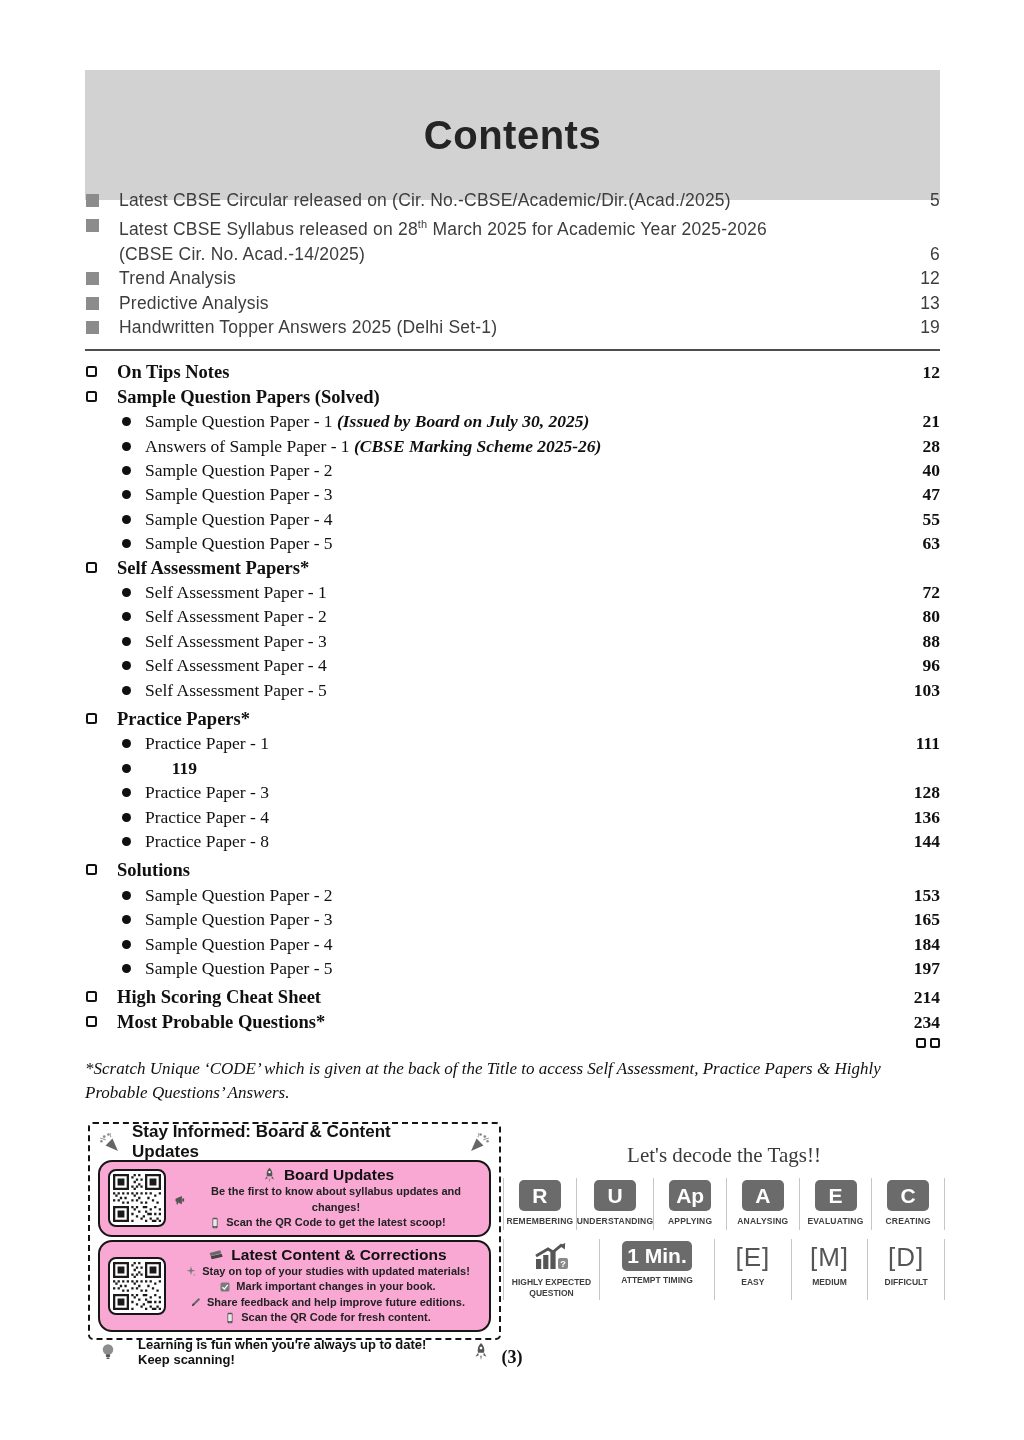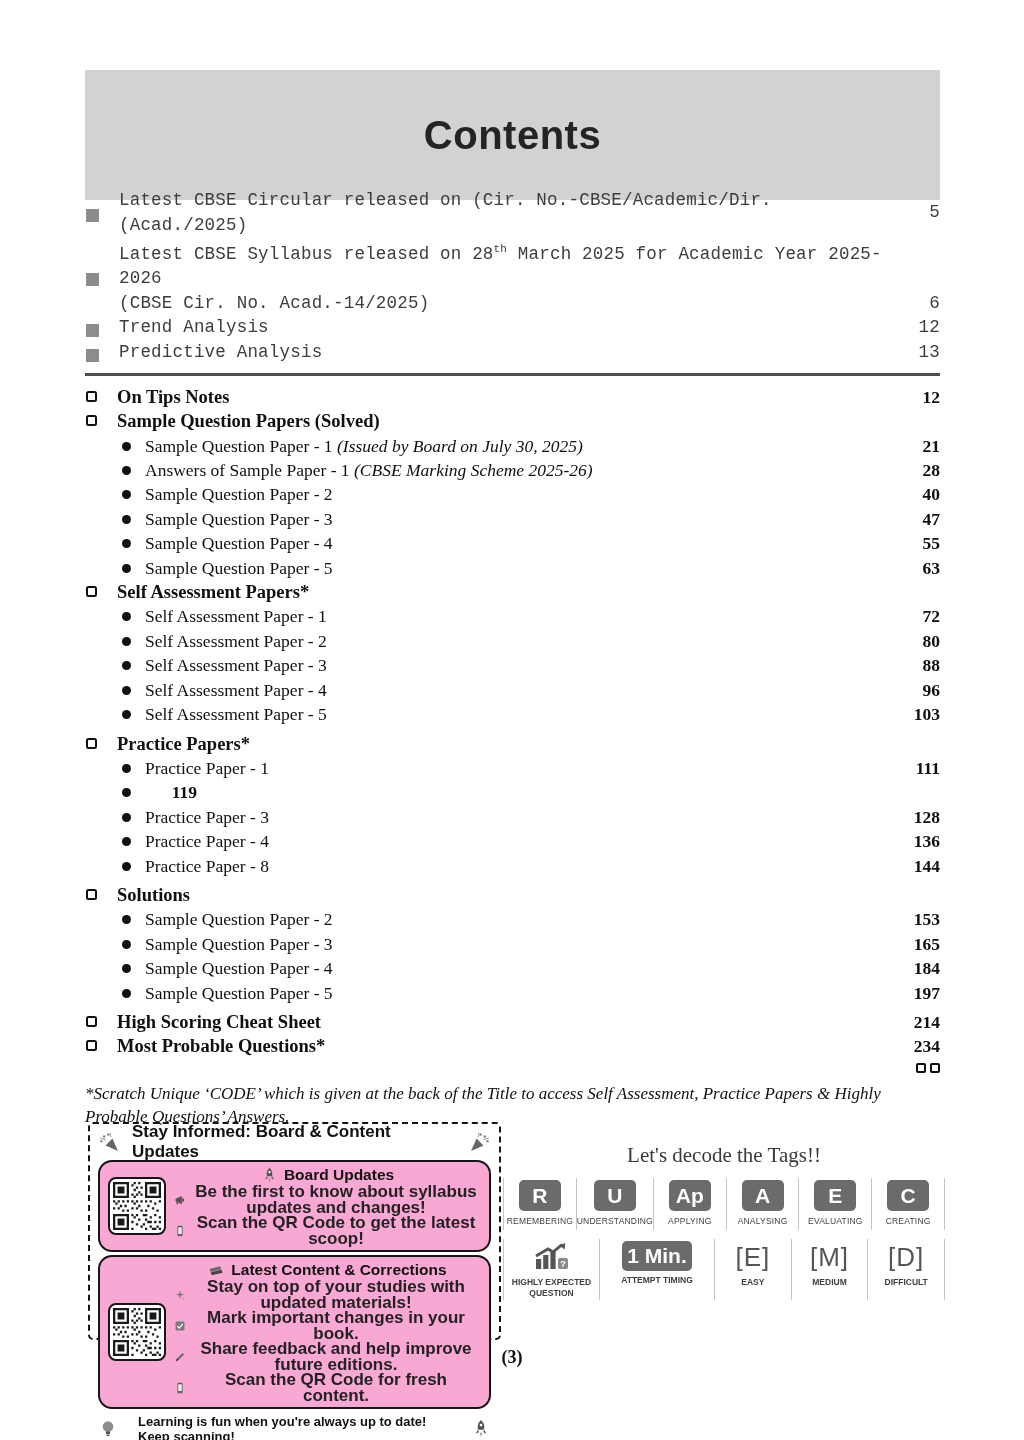--- a/index.html
+++ b/index.html
@@ -9,43 +9,43 @@
     font-family:"Liberation Sans", sans-serif; overflow:hidden;
   }
   
   .header { position:absolute; left:85px; top:70px; width:855px; height:130px;
     background:#d2d2d2; display:flex; align-items:center; justify-content:center; }
   .header h1 { margin:0; font-size:40px; font-weight:bold; color:#242424; letter-spacing:.5px; }
 
   
   .flow { position:absolute; left:85px; top:188px; width:855px; }
 
-  .front-row { display:flex; align-items:center; line-height:24.5px;
-    color:#3d3d3d; font-size:17.5px; letter-spacing:.2px;font-family:Liberation Mono, monospace; }
+  .front-row { display:flex; align-items:flex-start; line-height:24.5px;
+    color:#3d3d3d; font-size:17.5px; letter-spacing:.2px; }
   .sq { width:13px; height:13px; background:#8c8c8c; margin:6px 20px 0 1px; flex:none; }
   .ftext { flex:1; }
   .fnum { width:46px; text-align:right; }
   .front-row.two-line .fnum { align-self:flex-end; }
   sup { font-size:11px; }
 
   .divider { height:2.5px; background:#4e4e4e; margin:9px 0; }
 
   .toc-row { display:flex; align-items:flex-start; line-height:24.4px;
     font-family:"Liberation Serif", serif; color:#101010; }
   .cb { width:11px; height:11px; border:2.4px solid #101010; border-radius:2.5px;
     margin:6px 20px 0 1px; flex:none; }
   .tlabel { flex:1; font-weight:bold; font-size:18.5px; }
   .tnum { width:52px; text-align:right; font-weight:bold; font-size:17.5px;
     font-family:"Liberation Serif", serif; }
   .sub-row { display:flex; align-items:flex-start; line-height:24.4px;
     font-family:"Liberation Serif", serif; color:#101010; }
   .dot { width:9px; height:9px; border-radius:50%; background:#101010;
     margin:8px 14px 0 37px; flex:none; }
   .slabel { flex:1; font-size:17.5px; }
-  .note { font-weight:normal; font-style:italic; }
+  .note { font-weight:bold; font-style:italic; }
   .entry:nth-child(n+4):nth-child(-n+6) > .toc-row { margin-top:5px; }
   .entry:nth-child(6) .sub-row { line-height:22.3px; }
 
   .end-marker { display:flex; justify-content:flex-end; gap:4px; margin-top:4px; }
   .box-glyph { width:10px; height:10px; border:2.2px solid #101010; border-radius:2px; }
 
   .footnote { margin-top:9px; font-family:"Liberation Serif", serif; font-style:italic;
     font-size:17px; line-height:23.5px; color:#101010; max-width:800px; }
 
   
@@ -58,39 +58,39 @@
   .card { border:2px solid #161616; border-radius:14px; background:#f9a8d4;
     display:flex; align-items:center; gap:8px; padding:4px 8px; margin-top:3px; flex:none; }
   .qrbox { width:58px; height:58px; background:#fff; border:2px solid #161616;
     border-radius:8px; flex:none; display:flex; align-items:center; justify-content:center; }
   .qrbox svg { width:48px; height:48px; }
   .card-col { flex:1; text-align:center; }
   .card-head { display:flex; align-items:center; justify-content:center; gap:6px;
     font-weight:bold; font-size:15.5px; color:#111; }
   .card-head .icwrap svg { width:17px; height:17px; }
   .card-line { display:flex; align-items:center; justify-content:center; gap:5px;
-    font-weight:bold; font-size:17px; color:#222; line-height:15.5px; }
+    font-weight:bold; font-size:11px; color:#222; line-height:15.5px; }
   .card-line .icwrap svg { width:12px; height:12px; }
   .ub-footer { display:flex; align-items:center; justify-content:center; gap:20px;
     font-weight:bold; font-size:13px; color:#111; margin-top:5px; flex:none; }
   .ub-footer .icwrap svg { width:20px; height:20px; }
   .flip { transform:scaleX(-1); display:inline-flex; }
 
   
   .tags-panel { position:absolute; left:503px; top:1143px; width:442px; }
   .tags-heading { text-align:center; font-family:"Liberation Serif", serif;
     font-size:21px; color:#3a3a3a; margin:0 0 10px; font-weight:normal; }
   .tag-row { display:flex; align-items:stretch; }
   .tag-cell { flex:1; display:flex; flex-direction:column; align-items:center;
     border-left:1.5px solid #c6c6c6; padding:2px 0 4px; }
   .tag-row .tag-cell:last-child { border-right:1.5px solid #c6c6c6; }
   .tag-abbr { min-width:42px; height:31px; padding:0 6px; background:#6b6b6b;
     border-radius:5px; color:#fff; font-weight:bold; font-size:21px;
     display:flex; align-items:center; justify-content:center; }
-  .tag-label { font-size:8.5px; font-weight:normal; color:#3f3f3f; margin-top:5px;
+  .tag-label { font-size:8.5px; font-weight:bold; color:#3f3f3f; margin-top:5px;
     letter-spacing:.2px; text-align:center; }
   .meta-row { display:flex; align-items:stretch; margin-top:9px; }
   .meta-cell { display:flex; flex-direction:column; align-items:center;
     border-left:1.5px solid #c6c6c6; padding:2px 2px; }
   .meta-row .meta-cell:last-child { border-right:1.5px solid #c6c6c6; }
   .meta-cell.w1 { flex:0 0 96px; } .meta-cell.w2 { flex:0 0 115px; } .meta-cell.w3 { flex:1; }
   .min-box { background:#6b6b6b; border-radius:5px; color:#fff; font-weight:bold;
     font-size:21px; padding:3px 5px; }
   .bracket { font-size:26px; color:#555; line-height:32px; letter-spacing:1px; }
   .meta-cell .icwrap svg { width:40px; height:32px; }
@@ -187,20 +187,25 @@
       </div>
       <div class="front-row">
         <span class="sq"></span>
         <div class="ftext">Trend Analysis</div>
         <div class="fnum">12</div>
       </div>
       <div class="front-row">
         <span class="sq"></span>
         <div class="ftext">Predictive Analysis</div>
         <div class="fnum">13</div>
+      </div>
+      <div class="front-row">
+        <span class="sq"></span>
+        <div class="ftext">Handwritten Topper Answers 2025 (Delhi Set-1)</div>
+        <div class="fnum">19</div>
       </div>
     </div>
   <div class="divider"></div>
   <div id="toc-list">
       <div class="entry">
         <div class="toc-row">
           <span class="cb"></span>
           <div class="tlabel">On Tips Notes</div>
           <div class="tnum">12</div>
         </div>

